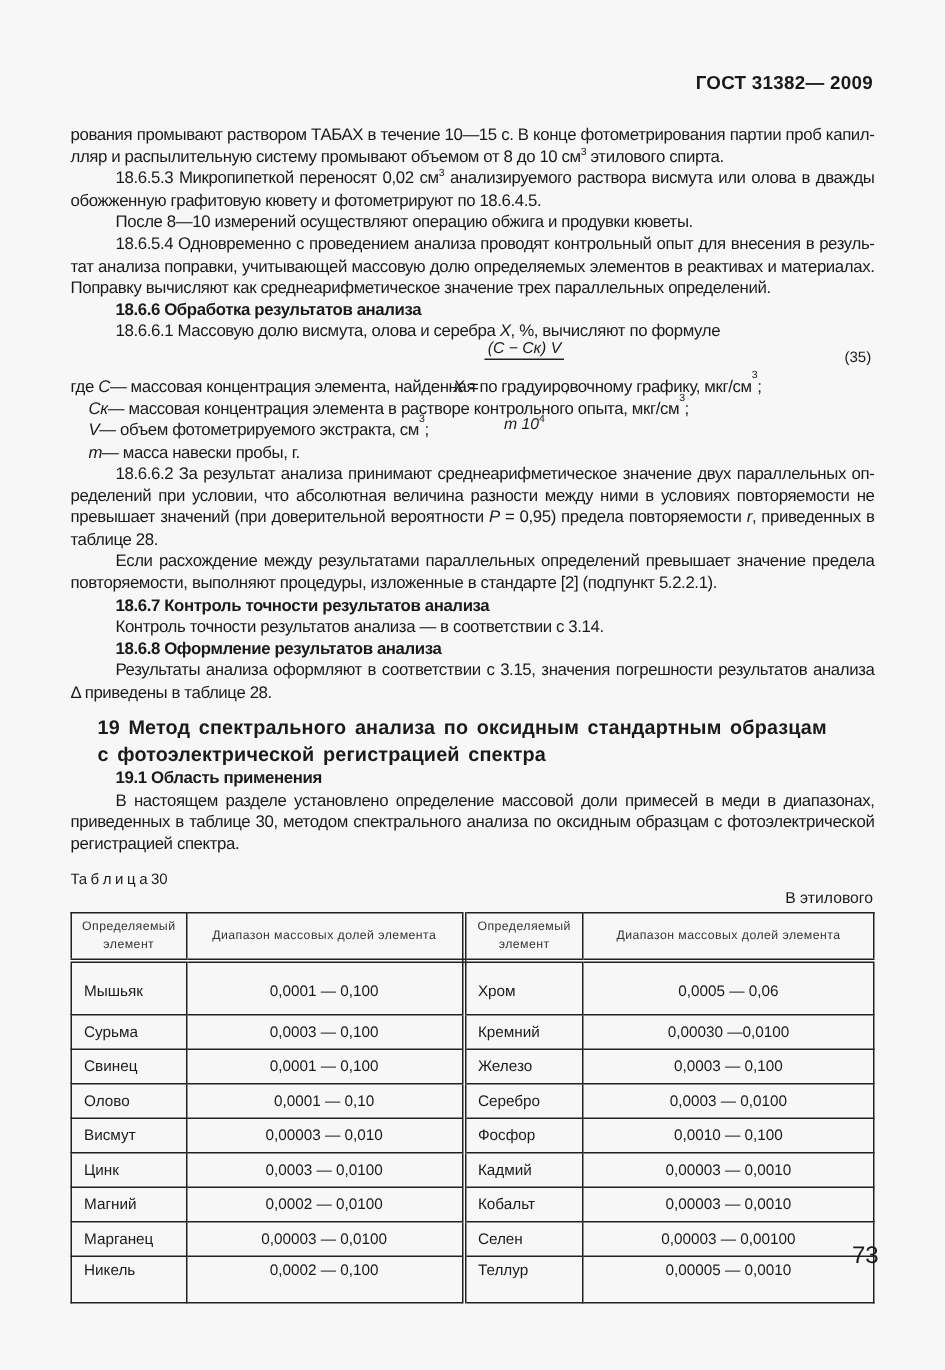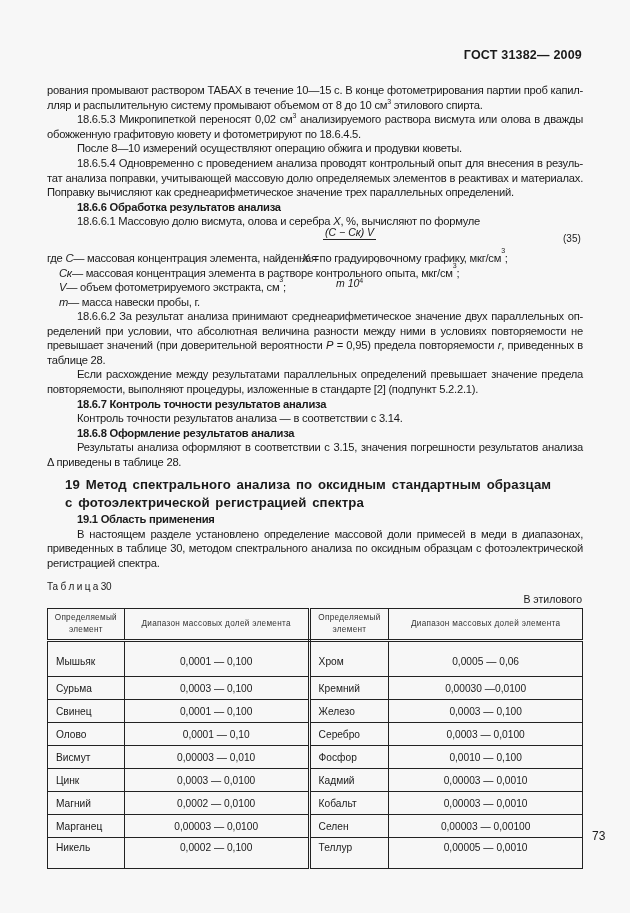--- a/index.html
+++ b/index.html
@@ -63,21 +63,21 @@
     border-bottom: 3px double #222;
   }
   .tbl td { height: 22px; }
   .tbl td.el { padding-left: 8px; text-align: left; }
   .tbl td.rg { text-align: center; }
   .tbl tr.first td { height: 30px; padding-top: 4px; }
   .tbl tr.last td { height: 26px; vertical-align: top; padding-top: 4px; }
   .tbl .split { border-right: 3px double #222; }
   .c1 { width: 76px; } .c2 { width: 186px; } .c3 { width: 78px; } .c4 { width: 196px; }
 
-  .pagenum { position: absolute; left: 568px; top: 829px; font-size: 12px; margin-left: 24px; }
+  .pagenum { position: absolute; left: 568px; top: 829px; font-size: 16px; }
 </style>
 </head>
 <body>
 
 <div class="page">
 
   <div class="header">ГОСТ  31382— 2009</div>
 
   <div class="body-text" style="top:83px;">
     <p class="p"><span>рования промывают раствором ТАБАХ в течение 10—15 с. В конце фотометрирования партии проб капил-лляр и распылительную систему промывают объемом от 8 до 10 см</span><sup>3</sup><span> этилового спирта.</span></p>

